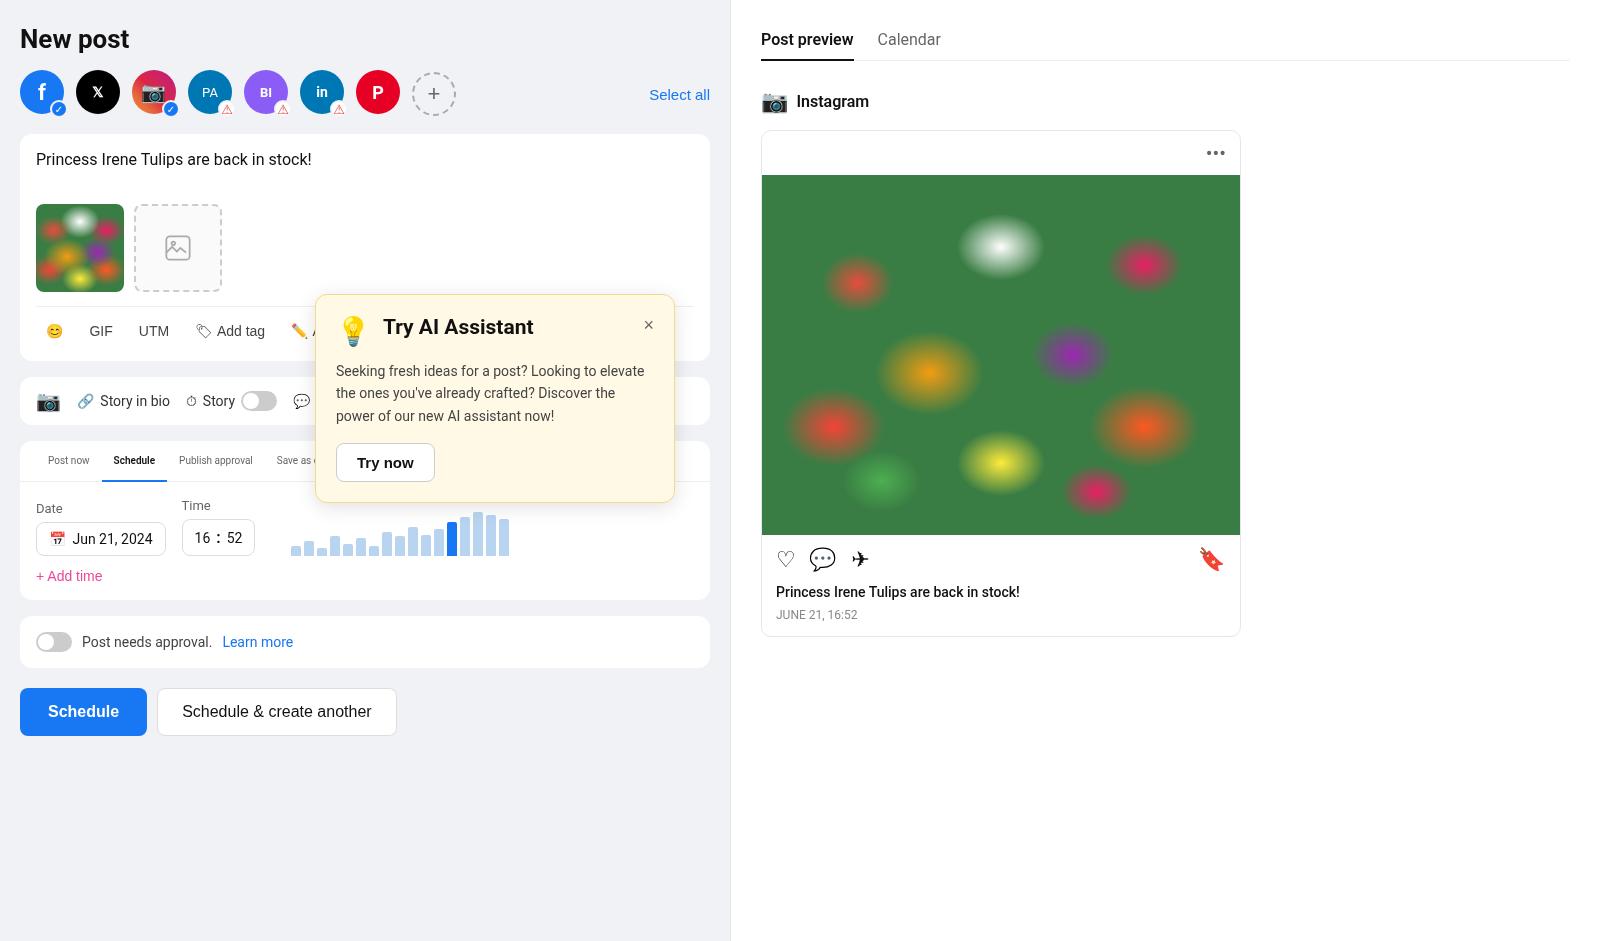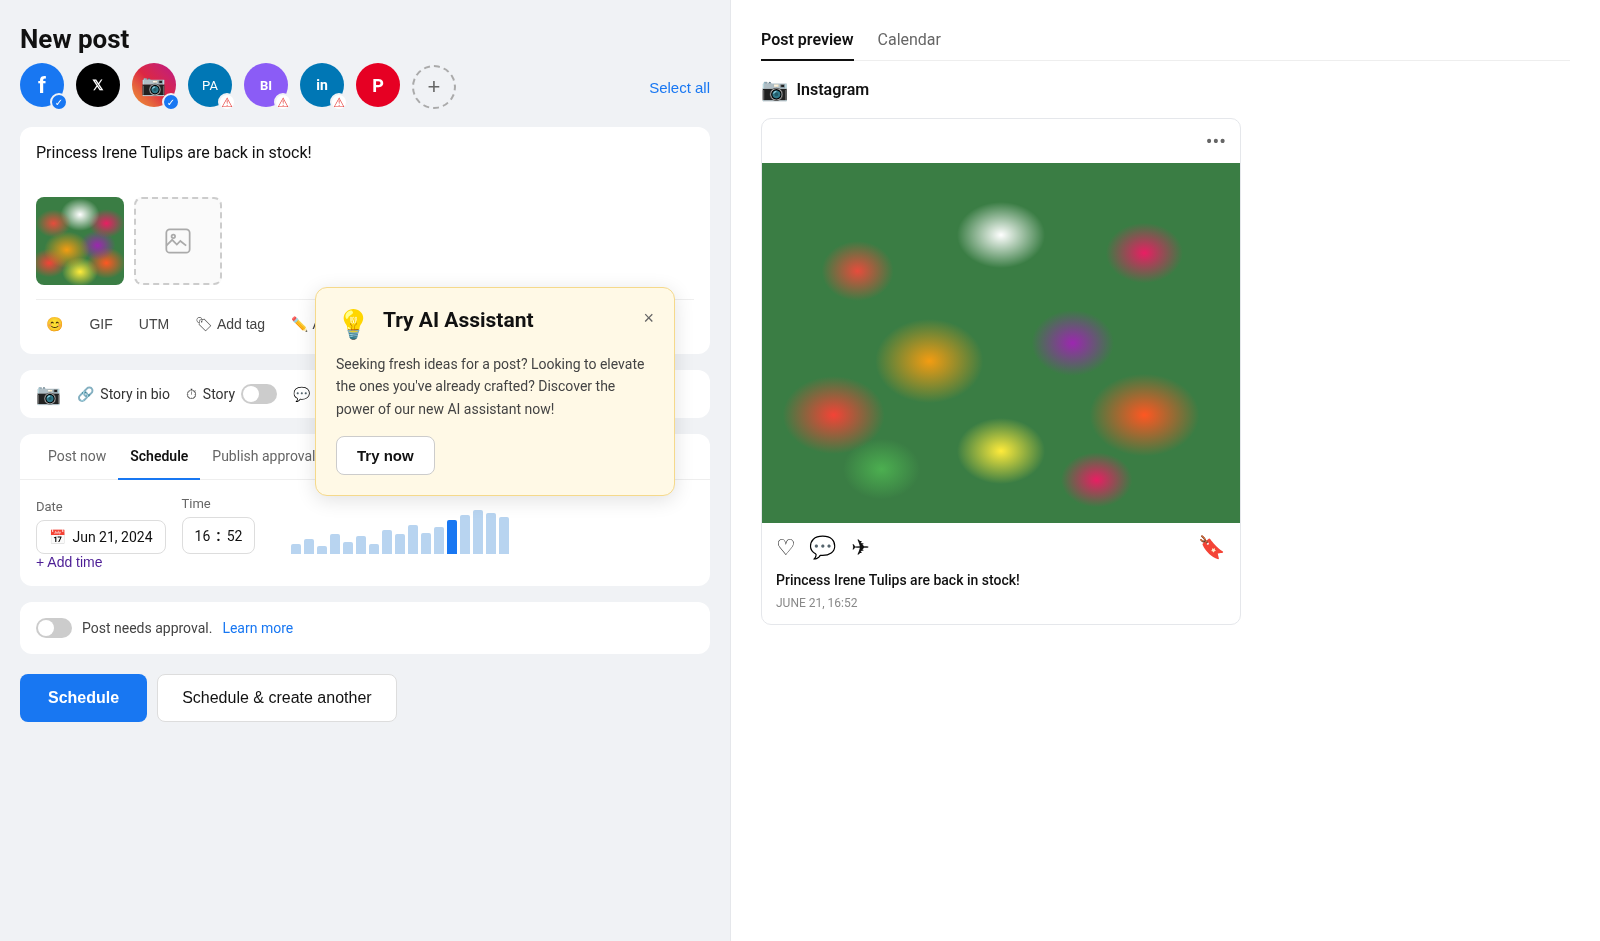--- a/index.html
+++ b/index.html
@@ -15,21 +15,21 @@
     .left-panel {
       width: 730px;
       padding: 24px 20px;
       background: #f0f2f5;
       overflow-y: auto;
     }
     .page-title {
       font-size: 26px;
       font-weight: 700;
       color: #111;
-      margin-bottom: 9px;
+      margin-bottom: 16px;
     }
 
     
     .accounts-row {
       display: flex;
       align-items: center;
       gap: 8px;
       margin-bottom: 16px;
     }
     .avatar-wrap {
@@ -212,21 +212,21 @@
       margin-bottom: 16px;
     }
     .tabs-row {
       display: flex;
       gap: 0;
       padding: 0 16px;
       border-bottom: 1px solid #eee;
     }
     .tab {
       padding: 14px 12px;
-      font-size: 14px;
+      font-size: 10px;
       color: #666;
       cursor: pointer;
       border-bottom: 2px solid transparent;
       margin-bottom: -1px;
     }
     .tab.active {
       color: #111;
       font-weight: 600;
       border-bottom: 2px solid #1877f2;
     }
@@ -266,25 +266,26 @@
       width: 10px;
       border-radius: 2px 2px 0 0;
       background: #b8d4f0;
     }
     .bar.active { background: #1877f2; }
 
     .add-time-btn {
       display: flex;
       align-items: center;
       gap: 6px;
-      color: #4c1d95;
+      color: #ec4899;
       background: none;
       border: none;
       font-size: 14px;
       cursor: pointer;
+      margin-top: 12px;
     }
 
     
     .approval-row {
       display: flex;
       align-items: center;
       gap: 10px;
       padding: 16px;
       background: #fff;
       border-radius: 12px;
@@ -377,21 +378,21 @@
     .right-panel {
       flex: 1;
       background: #fff;
       border-left: 1px solid #e5e7eb;
       padding: 20px 30px;
       overflow-y: auto;
     }
     .preview-tabs {
       display: flex;
       gap: 24px;
-      margin-bottom: 16px;
+      margin-bottom: 28px;
       border-bottom: 1px solid #eee;
     }
     .preview-tab {
       padding: 10px 0;
       font-size: 16px;
       color: #666;
       cursor: pointer;
       border-bottom: 2px solid transparent;
       margin-bottom: -1px;
     }

